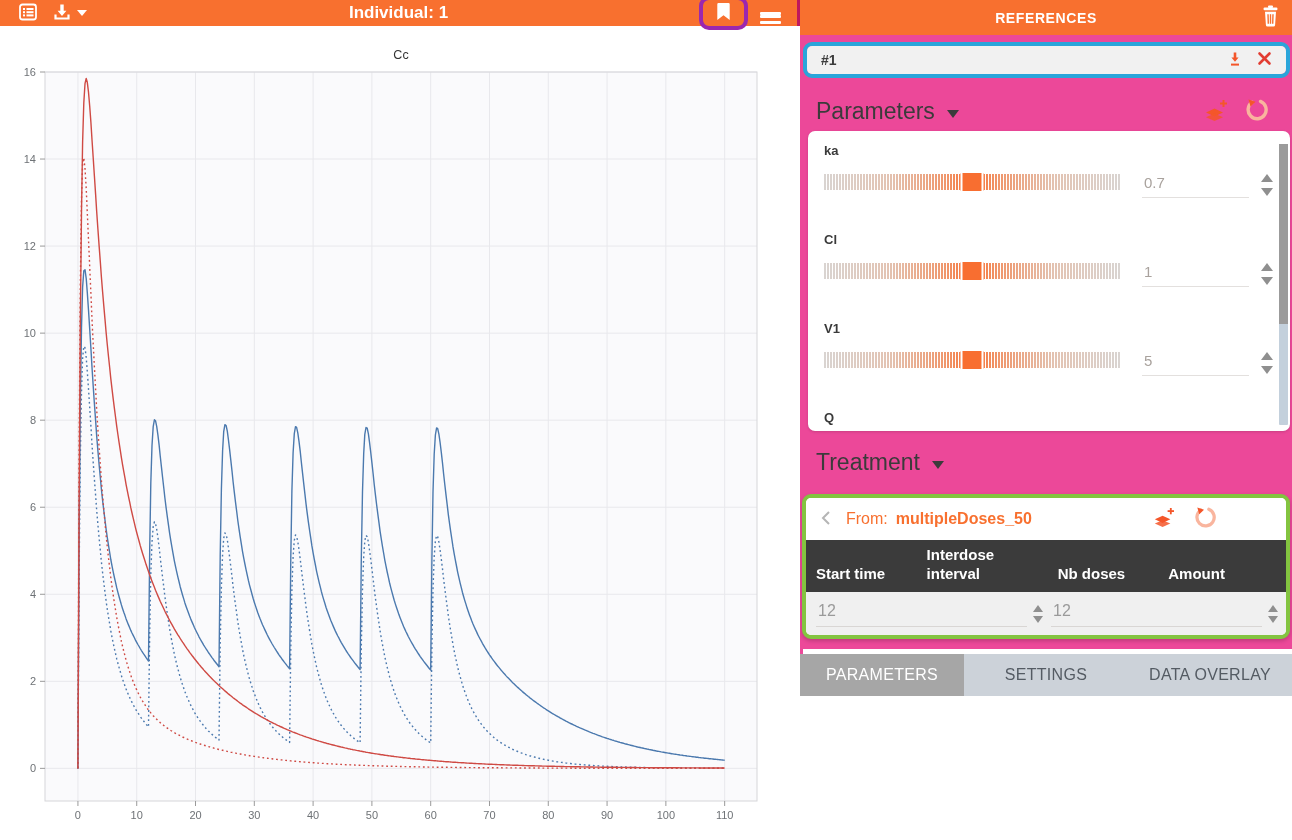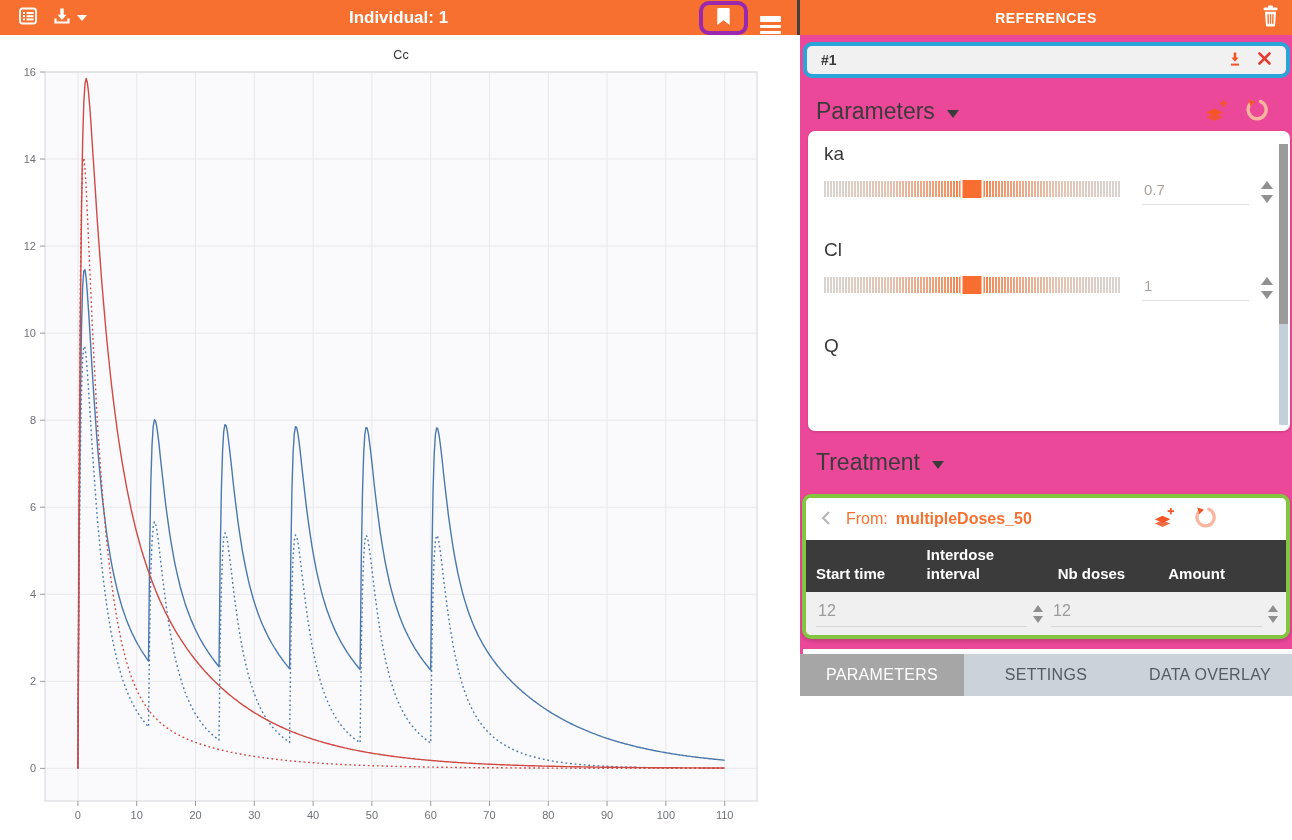--- a/index.html
+++ b/index.html
@@ -1,21 +1,21 @@
 <!DOCTYPE html>
 <html><head>
 <meta charset="utf-8">
 <style>
   html,body{margin:0;padding:0;}
   body{width:1292px;height:840px;overflow:hidden;font-family:"Liberation Sans",sans-serif;background:#fff;position:relative;}
   .app{display:flex;width:1292px;height:840px;}
 
   
   .left-panel{width:800px;height:840px;background:#fff;position:relative;flex:0 0 auto;}
-  .topbar{height:35px;background:#f8702f;display:flex;align-items:center;position:relative;border-right:3px solid #404040;box-sizing:border-box;}
+  .topbar{height:26px;background:#f8702f;display:flex;align-items:center;position:relative;border-right:3px solid #be185d;box-sizing:border-box;}
   .topbar .lead-icons{display:flex;align-items:center;gap:14px;padding-left:18px;}
   .icon-btn{background:none;border:0;padding:0;cursor:pointer;display:flex;align-items:center;color:#fff;}
   .topbar-title{position:absolute;left:0;right:0;text-align:center;color:#fff;font-weight:bold;font-size:17px;pointer-events:none;}
   .topbar .trail-icons{margin-left:auto;display:flex;align-items:center;gap:12px;padding-right:16px;}
   .hl-purple{border:4px solid #9b27af;border-radius:10px;padding:2px 13px;display:flex;align-items:center;}
   .hamburger span{display:block;width:21px;height:3px;background:#fff;border-radius:1px;margin:3px 0;}
   .caret-small{width:0;height:0;border-left:5px solid transparent;border-right:5px solid transparent;border-top:6px solid #fff;display:inline-block;margin-left:5px;}
   .chart-wrap{position:absolute;top:35px;left:0;width:800px;height:805px;background:#fff;}
   svg{font-family:"Liberation Sans",sans-serif;}
 
@@ -30,21 +30,21 @@
   .ref-label{font-size:14px;font-weight:bold;color:#3c3c3c;}
   .ref-actions{margin-left:auto;display:flex;align-items:center;gap:14px;}
 
   .section-header{margin:20px 14px 6px 16px;display:flex;align-items:center;font-size:23px;color:#3b3b3b;cursor:pointer;}
   .section-header.treatment{margin-top:18px;}
   .caret-down{width:0;height:0;border-left:6px solid transparent;border-right:6px solid transparent;border-top:8px solid #3b3b3b;display:inline-block;margin-left:12px;margin-top:5px;}
   .hdr-icons{margin-left:auto;display:flex;align-items:center;gap:16px;padding-right:10px;}
 
   .card{background:#fff;border-radius:7px;box-shadow:0 1px 3px rgba(0,0,0,.15);}
   .params-card{margin:0 2px 0 8px;height:300px;position:relative;overflow:hidden;padding:12px 16px 0;box-sizing:border-box;}
-  .param-label{font-size:19px;color:#3a3a3a;margin-bottom:16px;}
+  .param-label{font-size:13px;color:#3a3a3a;margin-bottom:16px;font-weight:bold;}
   .param-line{display:flex;align-items:flex-start;margin-bottom:28px;height:30px;}
   .slider{width:296px;height:16px;position:relative;flex:0 0 auto;cursor:pointer;
     background:linear-gradient(to right,#d9d4d1 0%,#e3c3b2 22%,#f09468 42%,#f86e30 50%,#f09468 58%,#e3c3b2 78%,#d9d4d1 100%);}
   .slider::before{content:"";position:absolute;inset:0;background:repeating-linear-gradient(90deg,rgba(255,255,255,0) 0 2px,#fff 2px 3px);}
   .slider .handle{position:absolute;left:50%;top:-1px;bottom:-1px;width:19px;transform:translateX(-50%);background:#f86e30;border-left:2px solid #fff;border-right:2px solid #fff;}
   .param-value{margin-left:22px;width:103px;background:transparent;border:0;border-bottom:1px solid #e3e0de;color:#a9a29d;font-size:15px;font-family:"Liberation Sans",sans-serif;padding:0 2px 6px;}
   .spinner{margin-left:12px;display:flex;flex-direction:column;align-items:center;}
   .tri{display:block;width:0;height:0;border-left:6px solid transparent;border-right:6px solid transparent;cursor:pointer;}
   .tri.up{border-bottom:8px solid #8f8f8f;}
   .tri.down{border-top:8px solid #8f8f8f;margin-top:6px;}
@@ -290,20 +290,33 @@
               <div class="handle"></div>
             </div>
           <input class="param-value" value="1" style="">
           <span class="spinner">
               <i class="tri up"></i>
               <i class="tri down"></i>
             </span>
         </div>
       </div>
       <div class="param-row">
+        <div class="param-label">V1</div>
+        <div class="param-line">
+          <div class="slider">
+              <div class="handle"></div>
+            </div>
+          <input class="param-value" value="5" style="">
+          <span class="spinner">
+              <i class="tri up"></i>
+              <i class="tri down"></i>
+            </span>
+        </div>
+      </div>
+      <div class="param-row">
         <div class="param-label">Q</div>
       </div>
       <div class="v-scrollbar">
           <div class="v-thumb"></div>
         </div>
     </div>
 
     <div class="section-header treatment">
       <span>Treatment</span>
       <i class="caret-down"></i>

